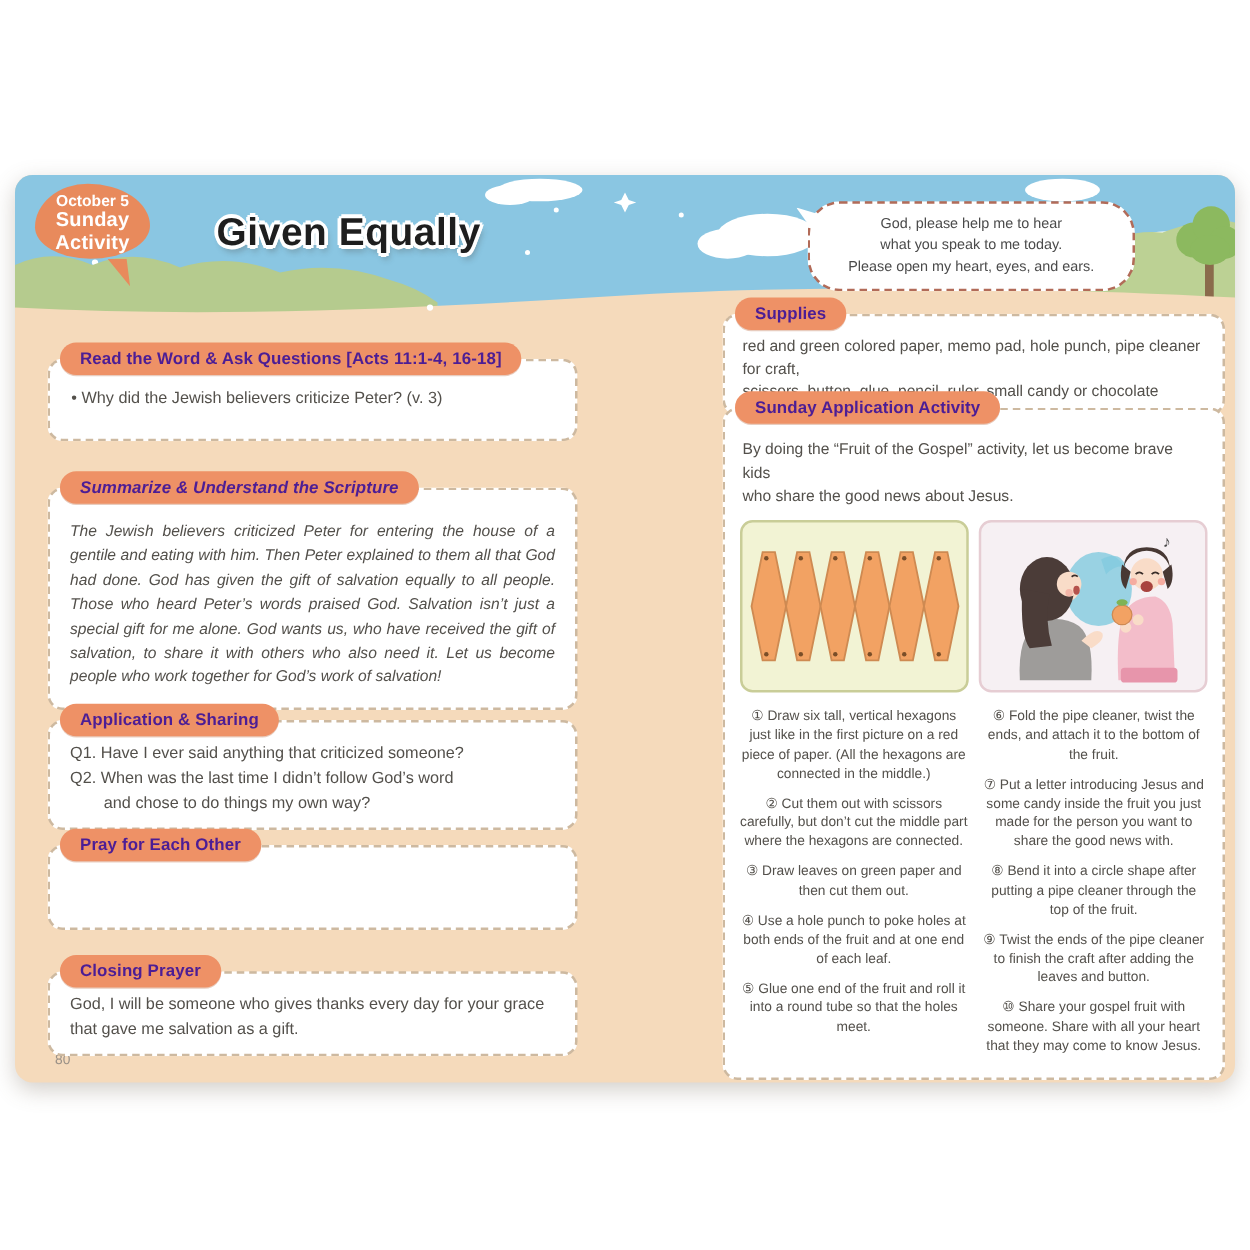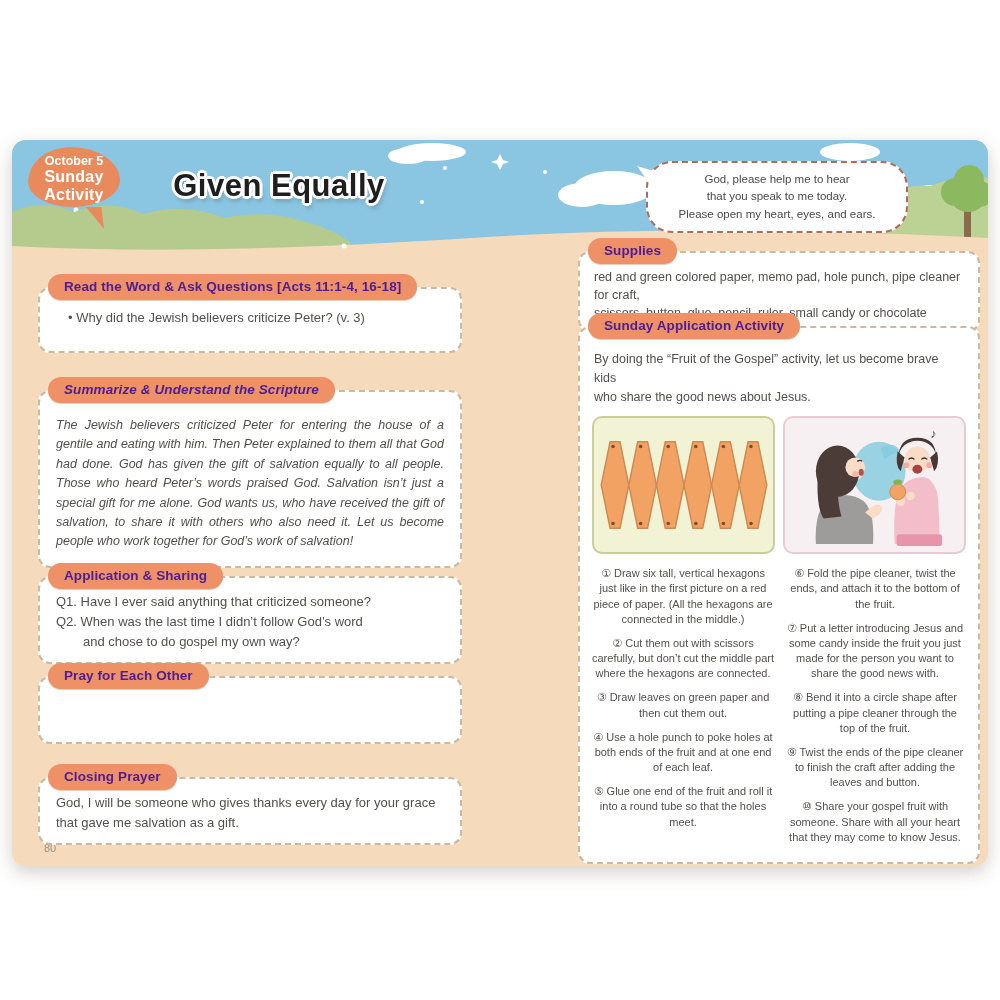--- a/index.html
+++ b/index.html
@@ -50,21 +50,21 @@
     position:relative;z-index:2;display:inline-block;margin-left:10px;
     background:#EE9166;color:#4c1d95;font-weight:bold;font-size:13.5px;
     padding:5px 16px 6px;border-radius:20px;letter-spacing:.1px;
     box-shadow:0 1px 0 rgba(190,110,70,.35);
   }
   .dbox{
     position:relative;z-index:1;margin-top:-13px;background:#fff;
     border:2px dashed #CDB9A0;border-radius:12px;box-sizing:border-box;
     padding:18px 16px 10px;font-size:13px;line-height:1.55;color:#53504B;
   }
-  .bullets div{margin:4px 12px;}
+  .bullets div{margin:4px 1px;}
   .para{text-align:justify;font-size:12.5px;line-height:1.55;margin:0;}
   .q-indent{padding-left:27px;}
   .pn{position:absolute;bottom:12px;font-size:11px;color:#9a9187;}
   .pn-left{left:32px;}
   .pn-right{right:30px;}
 
   
   .intro{font-size:12.5px;line-height:1.5;margin:2px 2px 10px;}
   .img-row{display:flex;gap:8px;margin:4px 0 12px;}
   .img-box{width:184px;height:138px;border-radius:10px;box-sizing:border-box;overflow:hidden;}
@@ -116,21 +116,21 @@
     <div class="l1">October 5</div>
     <div class="l2">Sunday</div>
     <div class="l2">Activity</div>
   </div>
 
   <div class="page-title">Given Equally</div>
 
   <div class="prayer">
     <div class="prayer-tail"></div>
     <div>God, please help me to hear</div>
-    <div>that you speak to me today.</div>
+    <div>what you speak to me today.</div>
     <div>Please open my heart, eyes, and ears.</div>
   </div>
 
   <div class="sec" style="left:26px;top:134px;width:424px;">
     <span class="pill">Read the Word &amp; Ask Questions [Acts 11:1-4, 16-18]</span>
     <div class="dbox bullets" style="min-height:66px;padding-top:15px;">
       <div>• Why did the Jewish believers criticize Peter? (v. 3)</div>
     </div>
   </div>
 
@@ -139,21 +139,21 @@
     <div class="dbox" style="min-height:152px;padding:24px 16px 14px;">
       <p class="para">The Jewish believers criticized Peter for entering the house of a gentile and eating with him. Then Peter explained to them all that God had done. God has given the gift of salvation equally to all people. Those who heard Peter’s words praised God. Salvation isn’t just a special gift for me alone. God wants us, who have received the gift of salvation, to share it with others who also need it. Let us become people who work together for God’s work of salvation!</p>
     </div>
   </div>
 
   <div class="sec" style="left:26px;top:423px;width:424px;">
     <span class="pill">Application &amp; Sharing</span>
     <div class="dbox" style="min-height:76px;padding-top:14px;">
       <div>Q1. Have I ever said anything that criticized someone?</div>
       <div>Q2. When was the last time I didn’t follow God’s word</div>
-      <div class="q-indent">and chose to do gospel my own way?</div>
+      <div class="q-indent">and chose to do things my own way?</div>
     </div>
   </div>
 
   <div class="sec" style="left:26px;top:523px;width:424px;">
     <span class="pill">Pray for Each Other</span>
     <div class="dbox" style="min-height:68px;"></div>
   </div>
 
   <div class="sec" style="left:26px;top:624px;width:424px;">
     <span class="pill">Closing Prayer</span>

